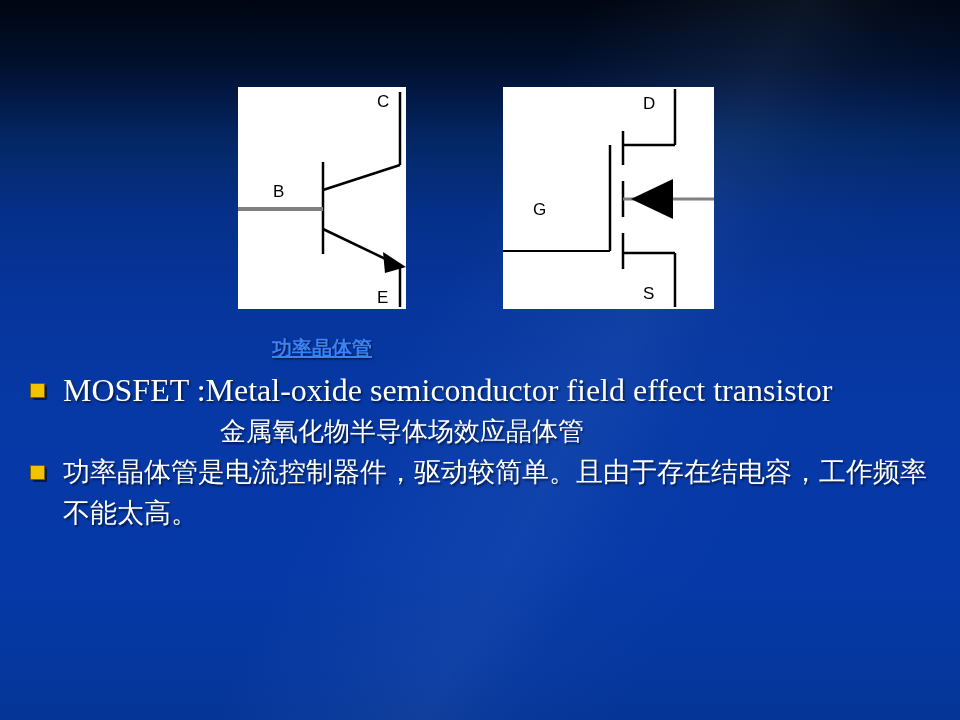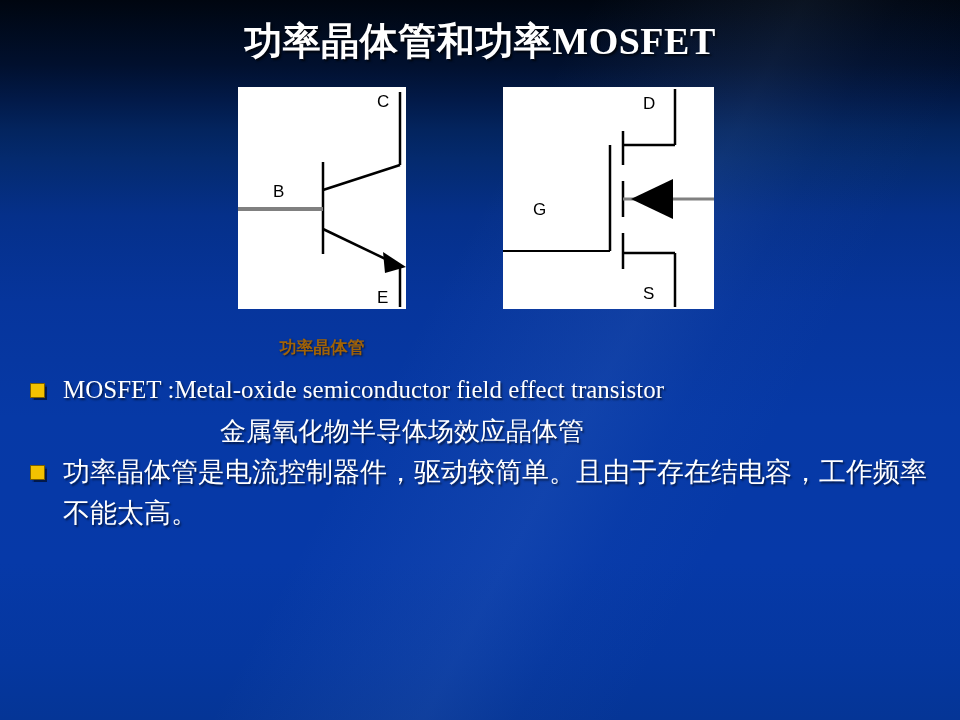--- a/index.html
+++ b/index.html
@@ -118,27 +118,28 @@
   }
   .pin-label {
     font-family: "Liberation Sans", "DejaVu Sans", sans-serif;
     font-size: 17px;
     fill: #000000;
   }
 
   
   .caption {
     position: absolute;
-    color: #a16207;
+    color: #3b82f6;
     font-family: "Liberation Serif", "DejaVu Serif", serif;
     font-weight: bold;
-    font-size: 17px;
+    font-size: 20px;
     line-height: 22px;
     text-shadow: 1px 1px 2px rgba(0,0,0,0.6);
     white-space: nowrap;
+    text-decoration: underline;
   }
   #caption-bjt {
     left: 238px;
     top: 337px;
     width: 168px;
     text-align: center;
   }
   #caption-mos {
     left: 503px;
     top: 337px;
@@ -184,31 +185,30 @@
   .sub-line {
     color: #ffffff;
     font-family: "Liberation Serif", "DejaVu Serif", serif;
     font-size: 26px;
     line-height: 40px;
     text-shadow: 1.5px 1.5px 2px rgba(0,0,0,0.55);
     padding-left: 190px;
     margin-top: -4px;
     margin-bottom: 0;
   }
-  #bullet-1 .bullet-text { font-size: 25px; }
+  #bullet-1 .bullet-text { font-size: 32px; }
   #bullet-2 .bullet-text,
   #bullet-3 .bullet-text { font-size: 27px; line-height: 41px; }
 </style>
 </head>
 <body>
 
 <div id="slide">
   <div id="content">
 
-    <div id="title">功率晶体管和功率MOSFET</div>
 
     <div class="figbox" id="bjt-box">
       <svg viewBox="0 0 168 222" xmlns="http://www.w3.org/2000/svg">
 
         <line x1="85" y1="75" x2="85" y2="167" stroke="#000000" stroke-width="2.5"></line>
 
         <line x1="0" y1="122" x2="85" y2="122" stroke="#808080" stroke-width="4"></line>
 
         <line x1="85" y1="103" x2="162" y2="78" stroke="#000000" stroke-width="2.5"></line>
 

